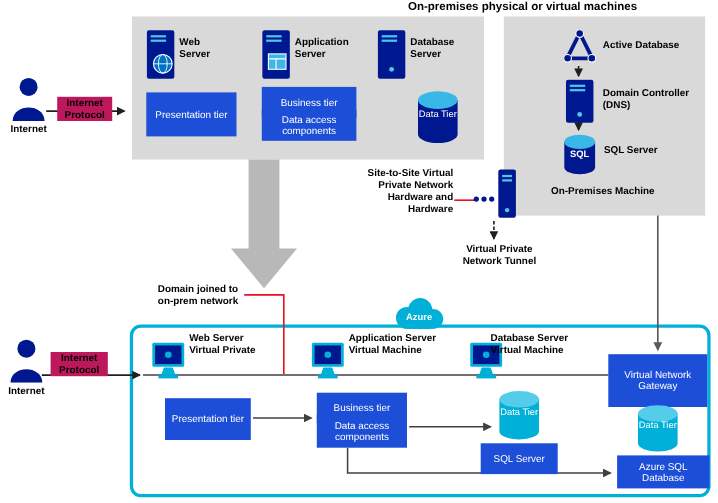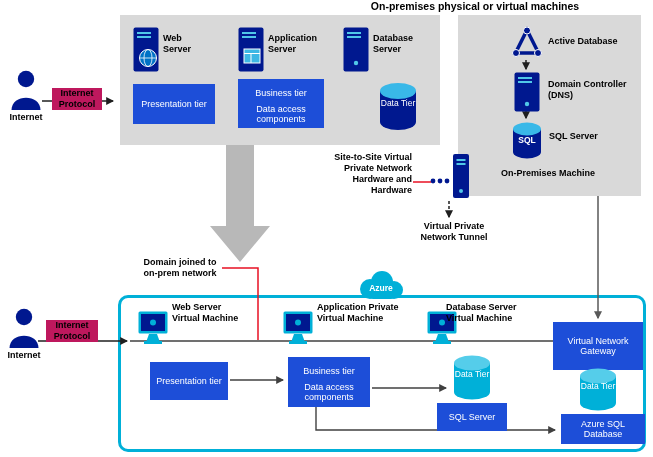--- a/index.html
+++ b/index.html
@@ -184,33 +184,33 @@
 
   <div class="abs icon" style="left:138px;top:311px">
     <svg width="30" height="34" viewBox="0 0 30 34">
       <rect x="0.5" y="0.5" width="29" height="22" rx="1.5" fill="#00b0d8"></rect>
       <rect x="3" y="3" width="24" height="17" fill="#00188f"></rect>
       <circle cx="15" cy="11.5" r="3" fill="#00b0d8"></circle>
       <path d="M11 23 h8 l2.5 7 h-13 z" fill="#00b0d8"></path>
       <rect x="6" y="30" width="18" height="3" fill="#00b0d8"></rect>
     </svg>
   </div>
-  <div class="abs lbl" style="left:172px;top:302px;width:70px">Web Server Virtual Machine</div>
+  <div class="abs lbl" style="left:172px;top:302px;width:70px">Web Server Virtual Private</div>
   <div class="abs cyan" style="left:150px;top:362px;width:78px;height:38px">Presentation tier</div>
 
   <div class="abs icon" style="left:283px;top:311px">
     <svg width="30" height="34" viewBox="0 0 30 34">
       <rect x="0.5" y="0.5" width="29" height="22" rx="1.5" fill="#00b0d8"></rect>
       <rect x="3" y="3" width="24" height="17" fill="#00188f"></rect>
       <circle cx="15" cy="11.5" r="3" fill="#00b0d8"></circle>
       <path d="M11 23 h8 l2.5 7 h-13 z" fill="#00b0d8"></path>
       <rect x="6" y="30" width="18" height="3" fill="#00b0d8"></rect>
     </svg>
   </div>
-  <div class="abs lbl" style="left:317px;top:302px;width:82px">Application Private Virtual Machine</div>
+  <div class="abs lbl" style="left:317px;top:302px;width:82px">Application Server Virtual Machine</div>
   <div class="abs cyan" style="left:288px;top:357px;width:82px;height:18px">Business tier</div>
   <div class="abs cyan" style="left:288px;top:377px;width:82px;height:30px">Data access components</div>
 
   <div class="abs icon" style="left:427px;top:311px">
     <svg width="30" height="34" viewBox="0 0 30 34">
       <rect x="0.5" y="0.5" width="29" height="22" rx="1.5" fill="#00b0d8"></rect>
       <rect x="3" y="3" width="24" height="17" fill="#00188f"></rect>
       <circle cx="15" cy="11.5" r="3" fill="#00b0d8"></circle>
       <path d="M11 23 h8 l2.5 7 h-13 z" fill="#00b0d8"></path>
       <rect x="6" y="30" width="18" height="3" fill="#00b0d8"></rect>

